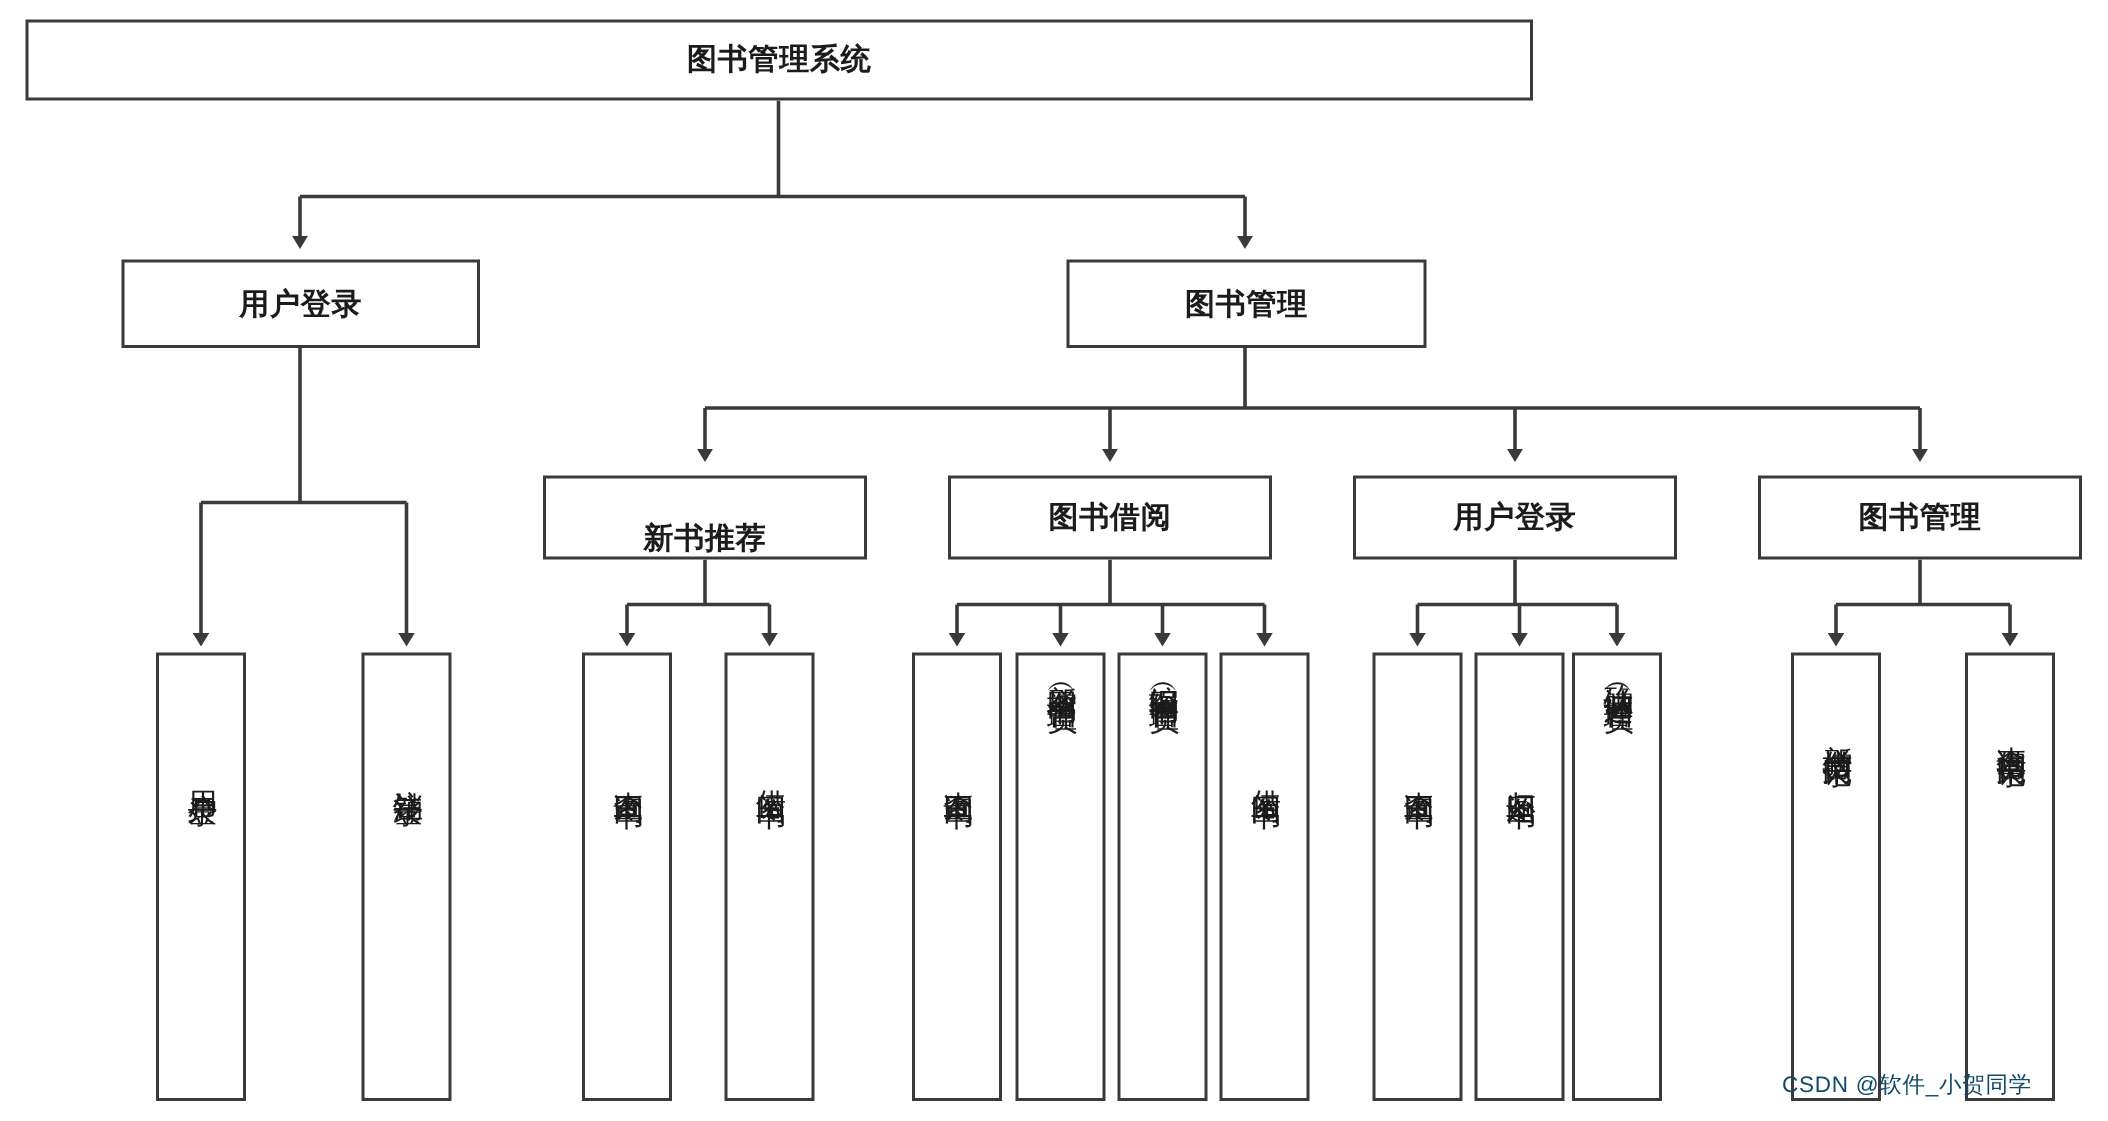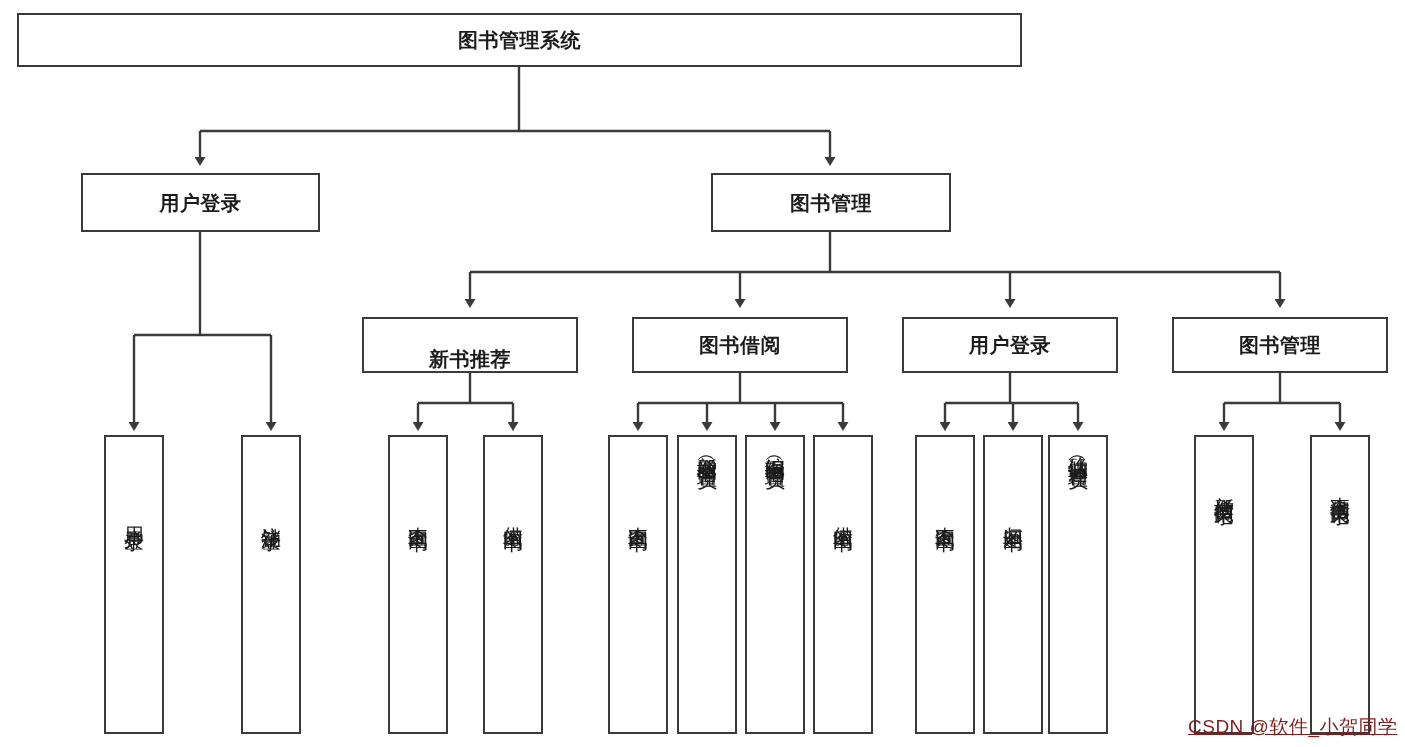--- a/index.html
+++ b/index.html
@@ -56,26 +56,25 @@
     white-space: nowrap;
   }
   .node.vert.mid .vlabel {
     margin-top: 70px;
   }
   .node.vert.midhi .vlabel {
     margin-top: 40px;
   }
   .watermark {
     position: absolute;
-    font-size: 19px;
-    color: #7f1d1d;
+    font-size: 15px;
+    color: #0c4a6e;
     white-space: nowrap;
     letter-spacing: 0.5px;
     pointer-events: none;
-    text-decoration: underline;
   }
 </style>
 </head>
 <body>
 
 <div id="canvas">
 
   <svg id="wires" viewBox="0 0 1405 747" width="1405" height="747" xmlns="http://www.w3.org/2000/svg">
     <defs>
       <marker id="arrow" markerWidth="9" markerHeight="11" refX="1" refY="5.5" orient="auto" markerUnits="userSpaceOnUse">

